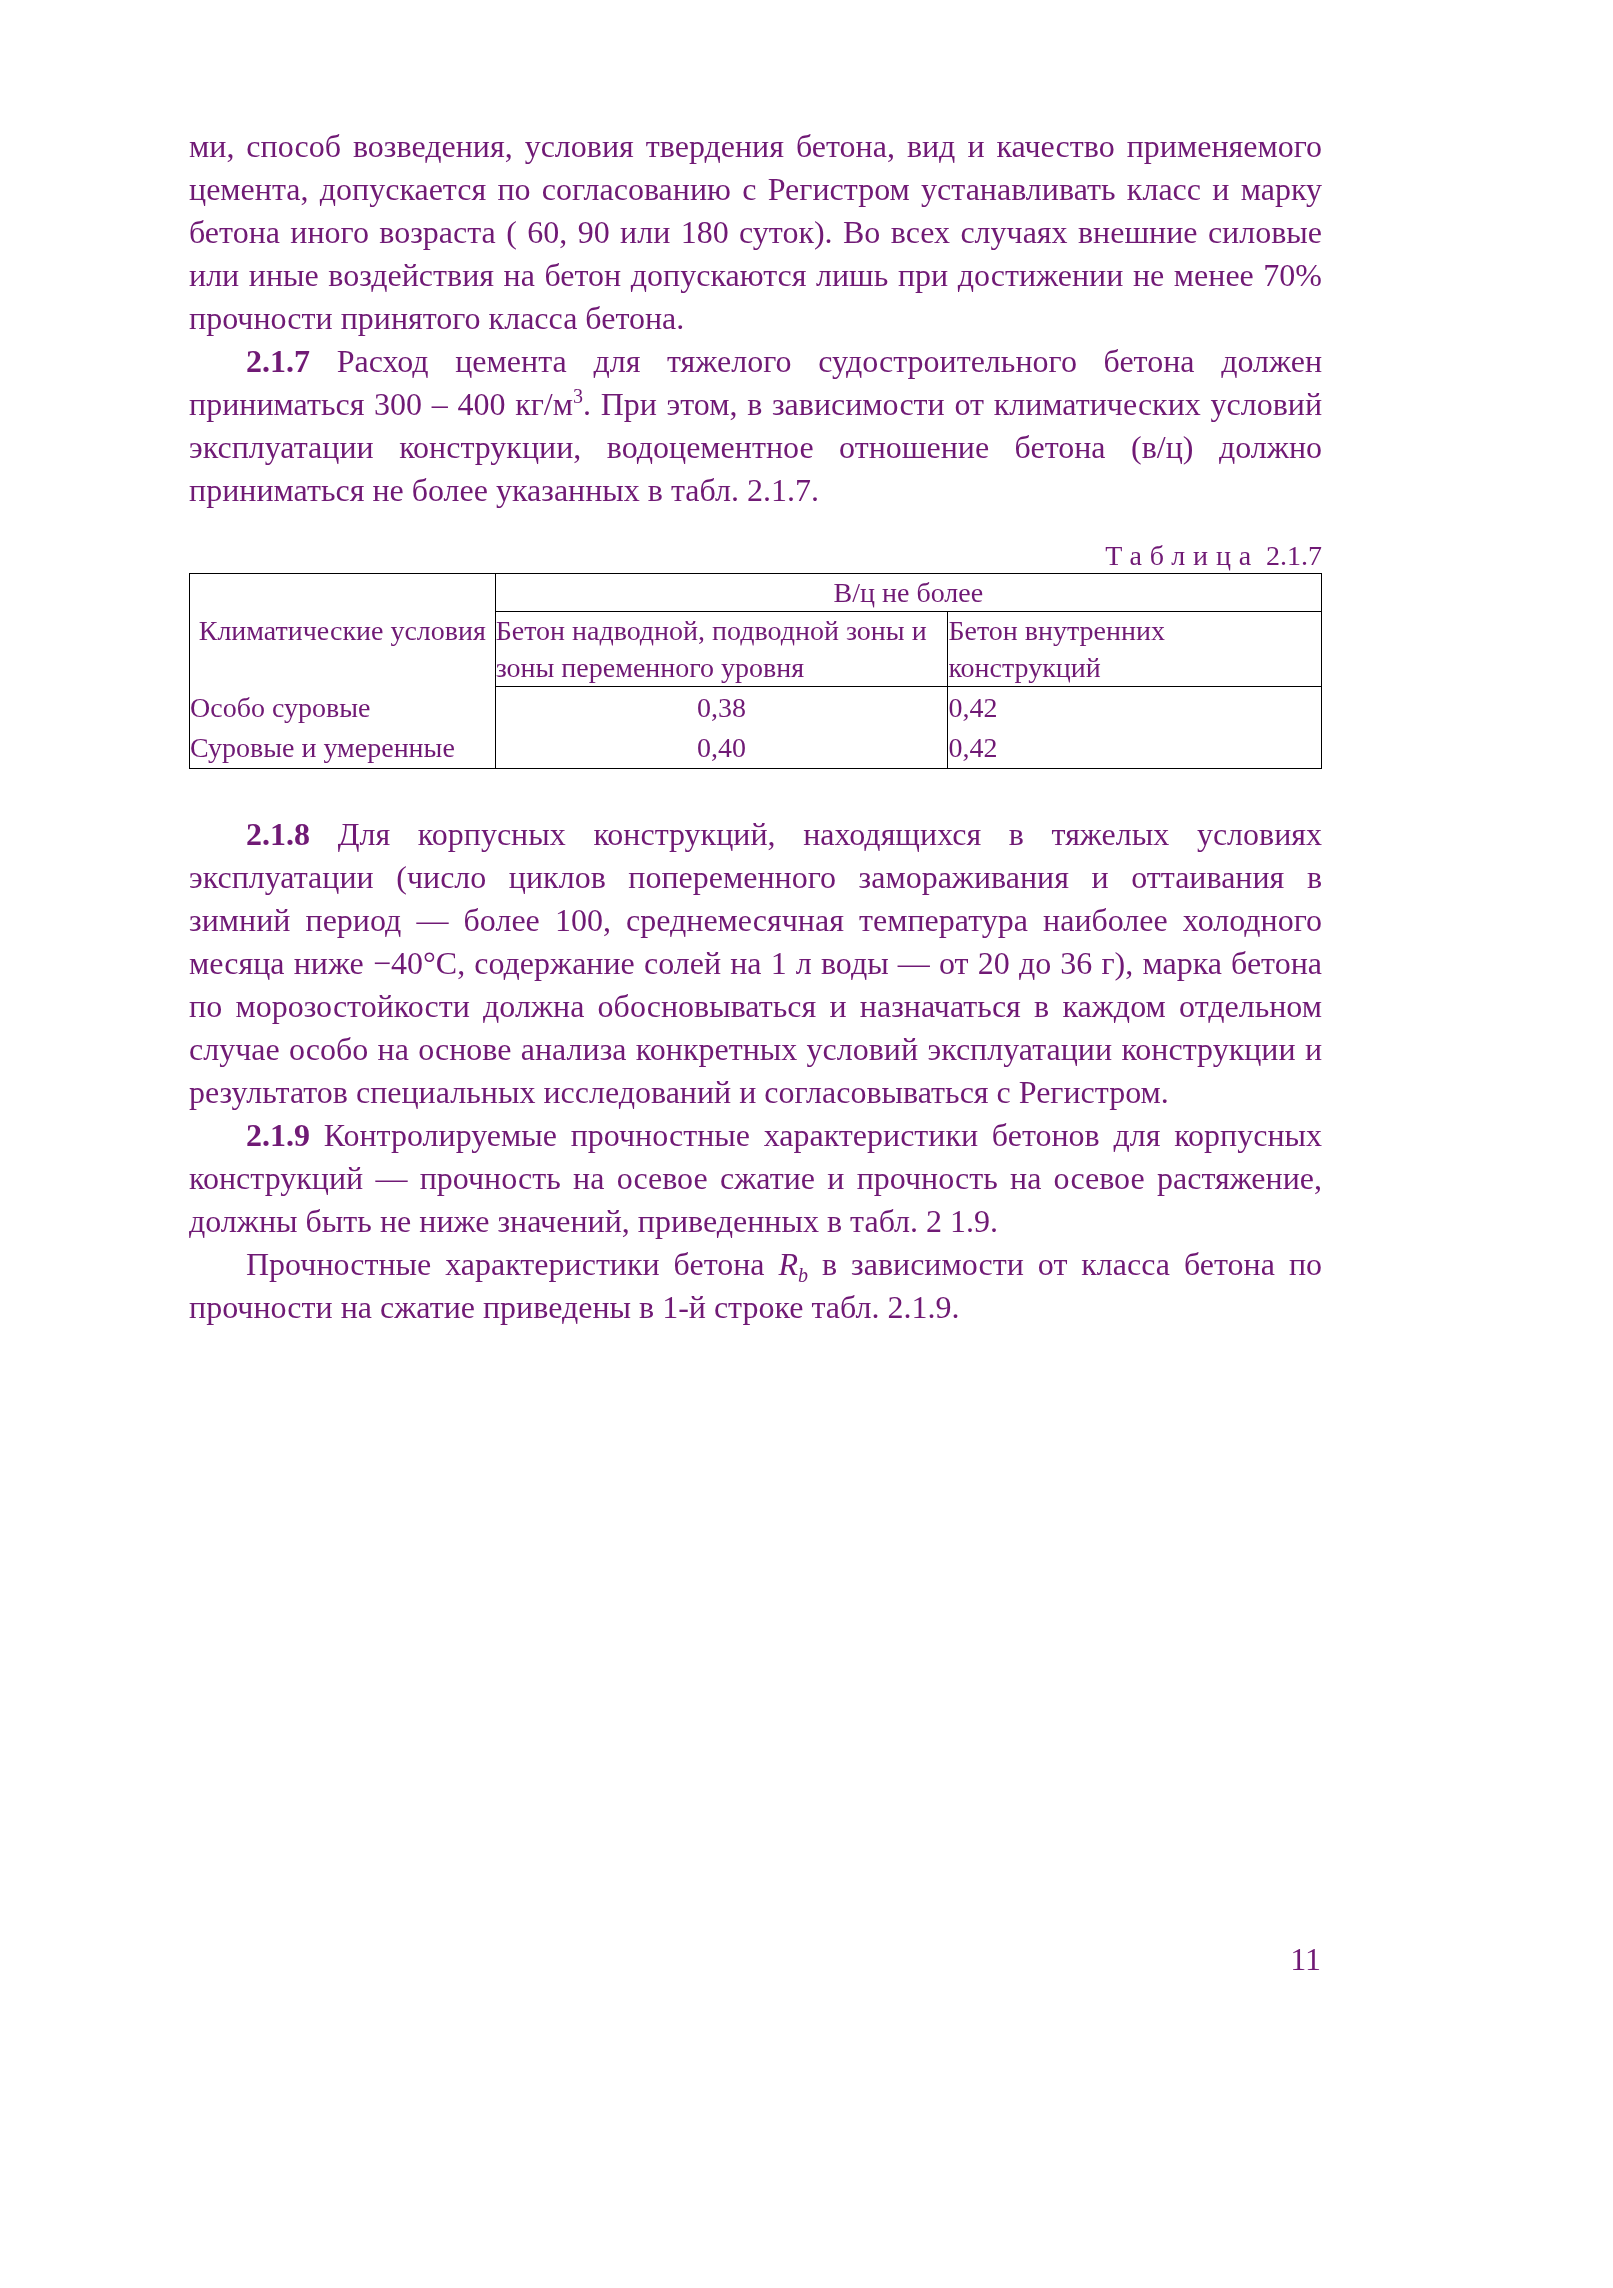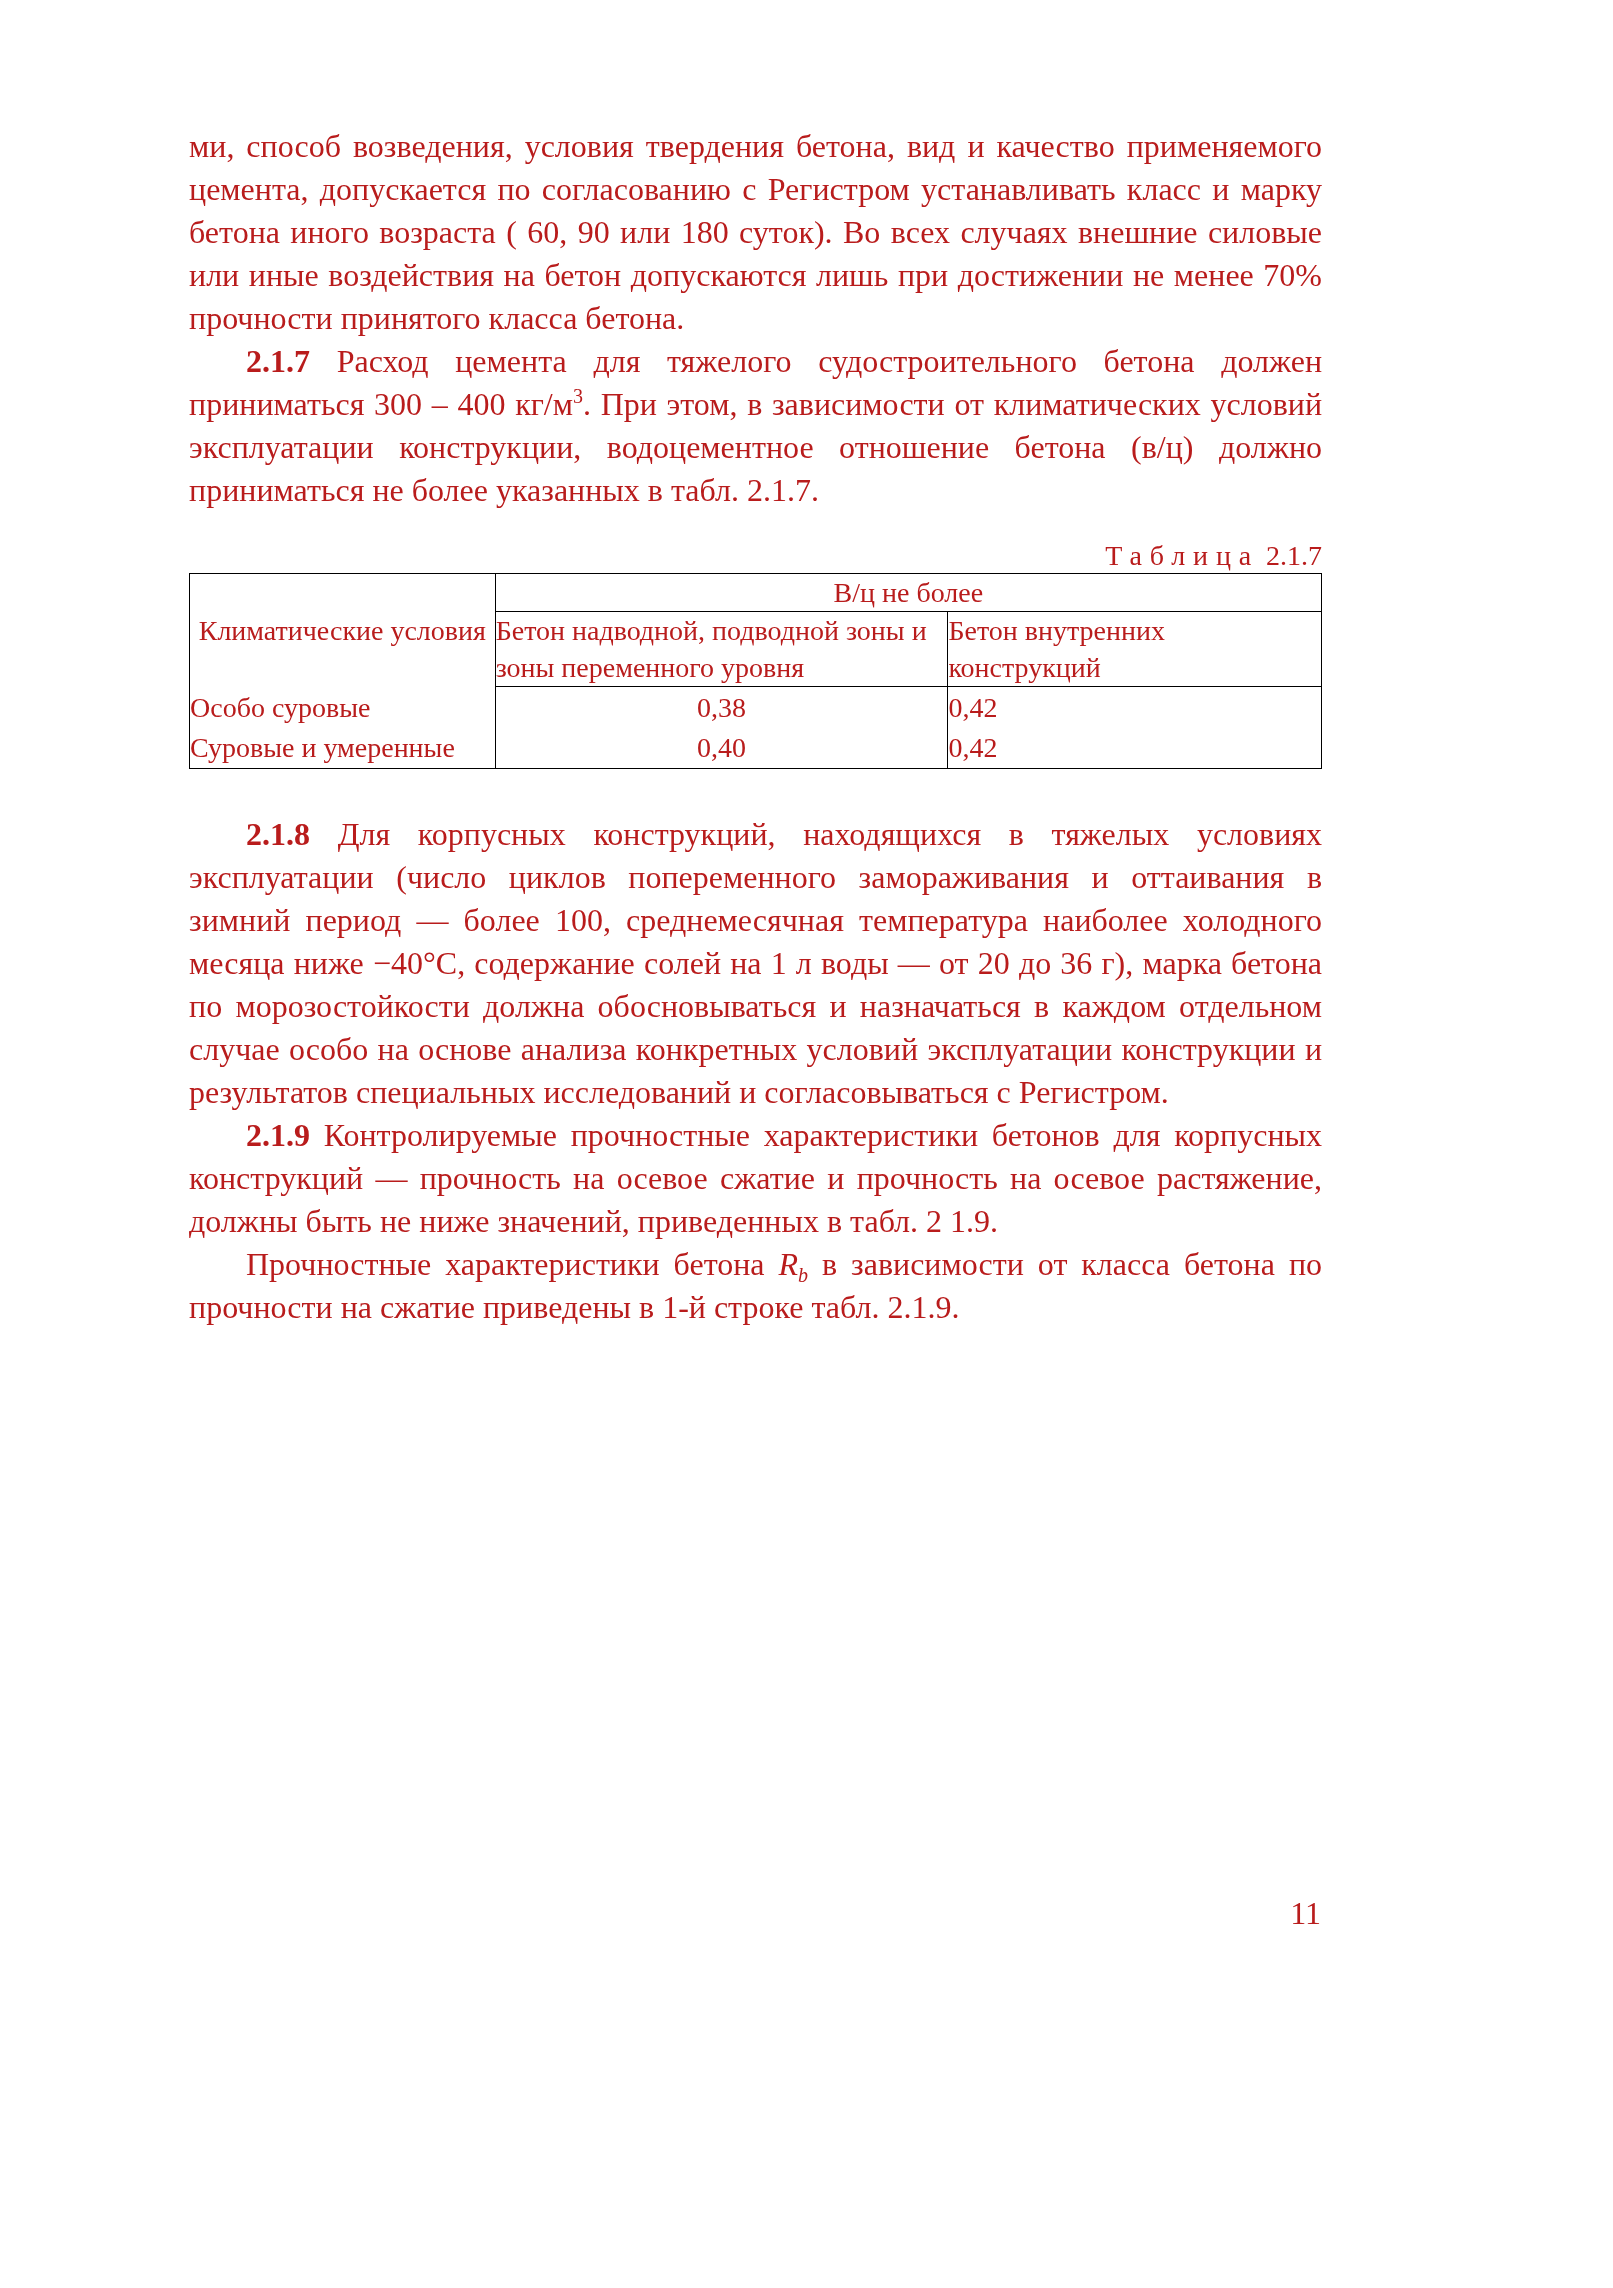--- a/index.html
+++ b/index.html
@@ -5,21 +5,21 @@
   html, body {
     margin: 0;
     padding: 0;
     background: #ffffff;
   }
   .page {
     position: relative;
     width: 1613px;
     height: 2289px;
     background: #ffffff;
-    color: #b91c1c;
+    color: #701a75;
     font-family: "Liberation Serif", serif;
     overflow: hidden;
   }
   .content {
     position: absolute;
     left: 189px;
     top: 125px;
     width: 1133px;
   }
   .para {
@@ -108,21 +108,21 @@
     text-align: center;
     border-right: 1.8px solid #000000;
   }
   .td-v2 {
   }
   .section-gap {
     margin-top: 44px;
   }
   .page-number {
     position: absolute;
-    top: 1892px;
+    top: 1938px;
     right: 292px;
     font-size: 32px;
     line-height: 43px;
   }
 </style>
 </head>
 <body>
 
 <div class="page">
   <div class="content">

